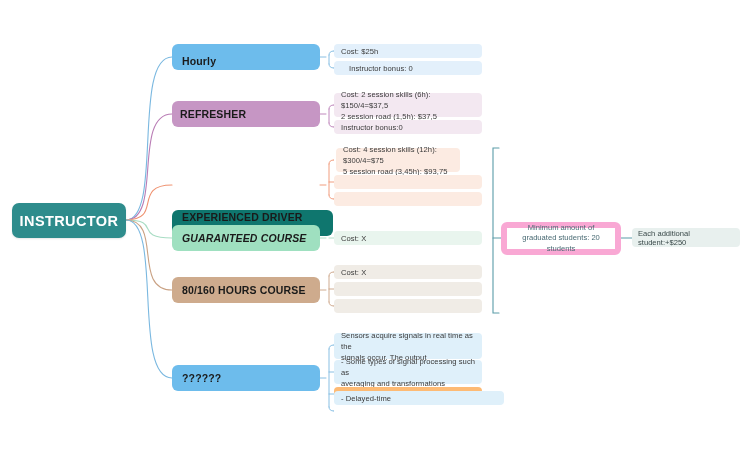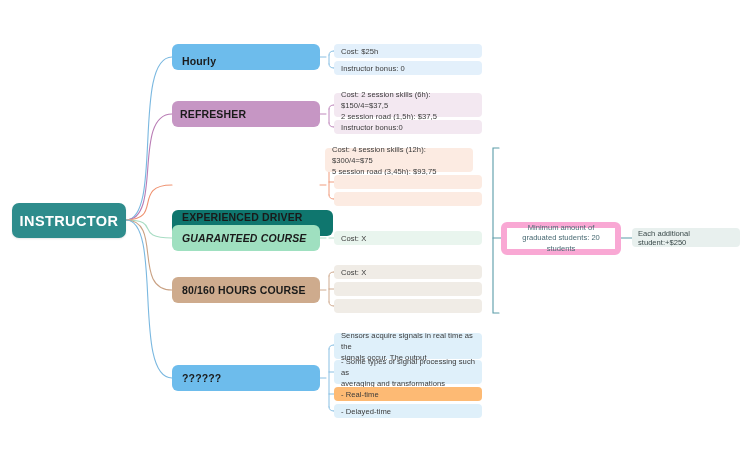--- a/index.html
+++ b/index.html
@@ -169,30 +169,30 @@
       </div>
       <div class="node" style="left: 172px; top: 365px; width: 148px; height: 26px; background: rgb(109, 188, 236);">
         <span class="branch-label">??????</span>
       </div>
     </div>
   <div id="leaf-layer">
       <div class="leaf" style="left: 334px; top: 44px; width: 148px; height: 14px; background: rgb(227, 240, 251);">
         <span class="leaf-label" style="white-space: pre-line;">Cost: $25h</span>
       </div>
       <div class="leaf" style="left: 334px; top: 61px; width: 148px; height: 14px; background: rgb(227, 240, 251);">
-        <span class="leaf-label" style="white-space: pre-line;">Instructor bonus: 0</span>
+        <span class="leaf-label" style="white-space: pre-line; margin-left: 8px;">Instructor bonus: 0</span>
       </div>
       <div class="leaf" style="left: 334px; top: 93px; width: 148px; height: 24px; background: rgb(243, 232, 241);">
         <span class="leaf-label" style="white-space: pre-line;">Cost: 2 session skills (6h): $150/4=$37,5
 2 session road (1,5h): $37,5</span>
       </div>
       <div class="leaf" style="left: 334px; top: 120px; width: 148px; height: 14px; background: rgb(243, 232, 241);">
         <span class="leaf-label" style="white-space: pre-line;">Instructor bonus:0</span>
       </div>
-      <div class="leaf" style="left: 325px; top: 148px; width: 148px; height: 24px; background: rgb(252, 235, 226);">
+      <div class="leaf" style="left: 336px; top: 148px; width: 124px; height: 24px; background: rgb(252, 235, 226);">
         <span class="leaf-label" style="white-space: pre-line;">Cost: 4 session skills (12h): $300/4=$75
 5 session road (3,45h): $93,75</span>
       </div>
       <div class="leaf" style="left: 334px; top: 175px; width: 148px; height: 14px; background: rgb(252, 235, 226);">
         <span class="leaf-label" style="white-space: pre-line;"></span>
       </div>
       <div class="leaf" style="left: 334px; top: 192px; width: 148px; height: 14px; background: rgb(252, 235, 226);">
         <span class="leaf-label" style="white-space: pre-line;"></span>
       </div>
       <div class="leaf" style="left: 334px; top: 231px; width: 148px; height: 14px; background: rgb(233, 245, 238);">
@@ -211,21 +211,21 @@
         <span class="leaf-label" style="white-space: pre-line;">Sensors acquire signals in real time as the
 signals occur. The output</span>
       </div>
       <div class="leaf" style="left: 334px; top: 360px; width: 148px; height: 24px; background: rgb(223, 240, 250);">
         <span class="leaf-label" style="white-space: pre-line;">- Some types of signal processing such as
 averaging and transformations</span>
       </div>
       <div class="leaf" style="left: 334px; top: 387px; width: 148px; height: 14px; background: #fdba74;">
         <span class="leaf-label" style="white-space: pre-line;">- Real-time</span>
       </div>
-      <div class="leaf" style="left: 334px; top: 404px; width: 148px; height: 14px; background: rgb(223, 240, 250);">
+      <div class="leaf" style="left: 334px; top: 391px; width: 170px; height: 14px; background: rgb(223, 240, 250);">
         <span class="leaf-label" style="white-space: pre-line;">- Delayed-time</span>
       </div>
     </div>
 
   <div class="outline-node" style="left:501px; top:222px; width:120px; height:33px;">
     <span class="outline-label">Minimum amount of graduated
 students: 20 students</span>
   </div>
 
   <div class="tail-node" style="left:632px; top:228px; width:108px; height:19px;">

